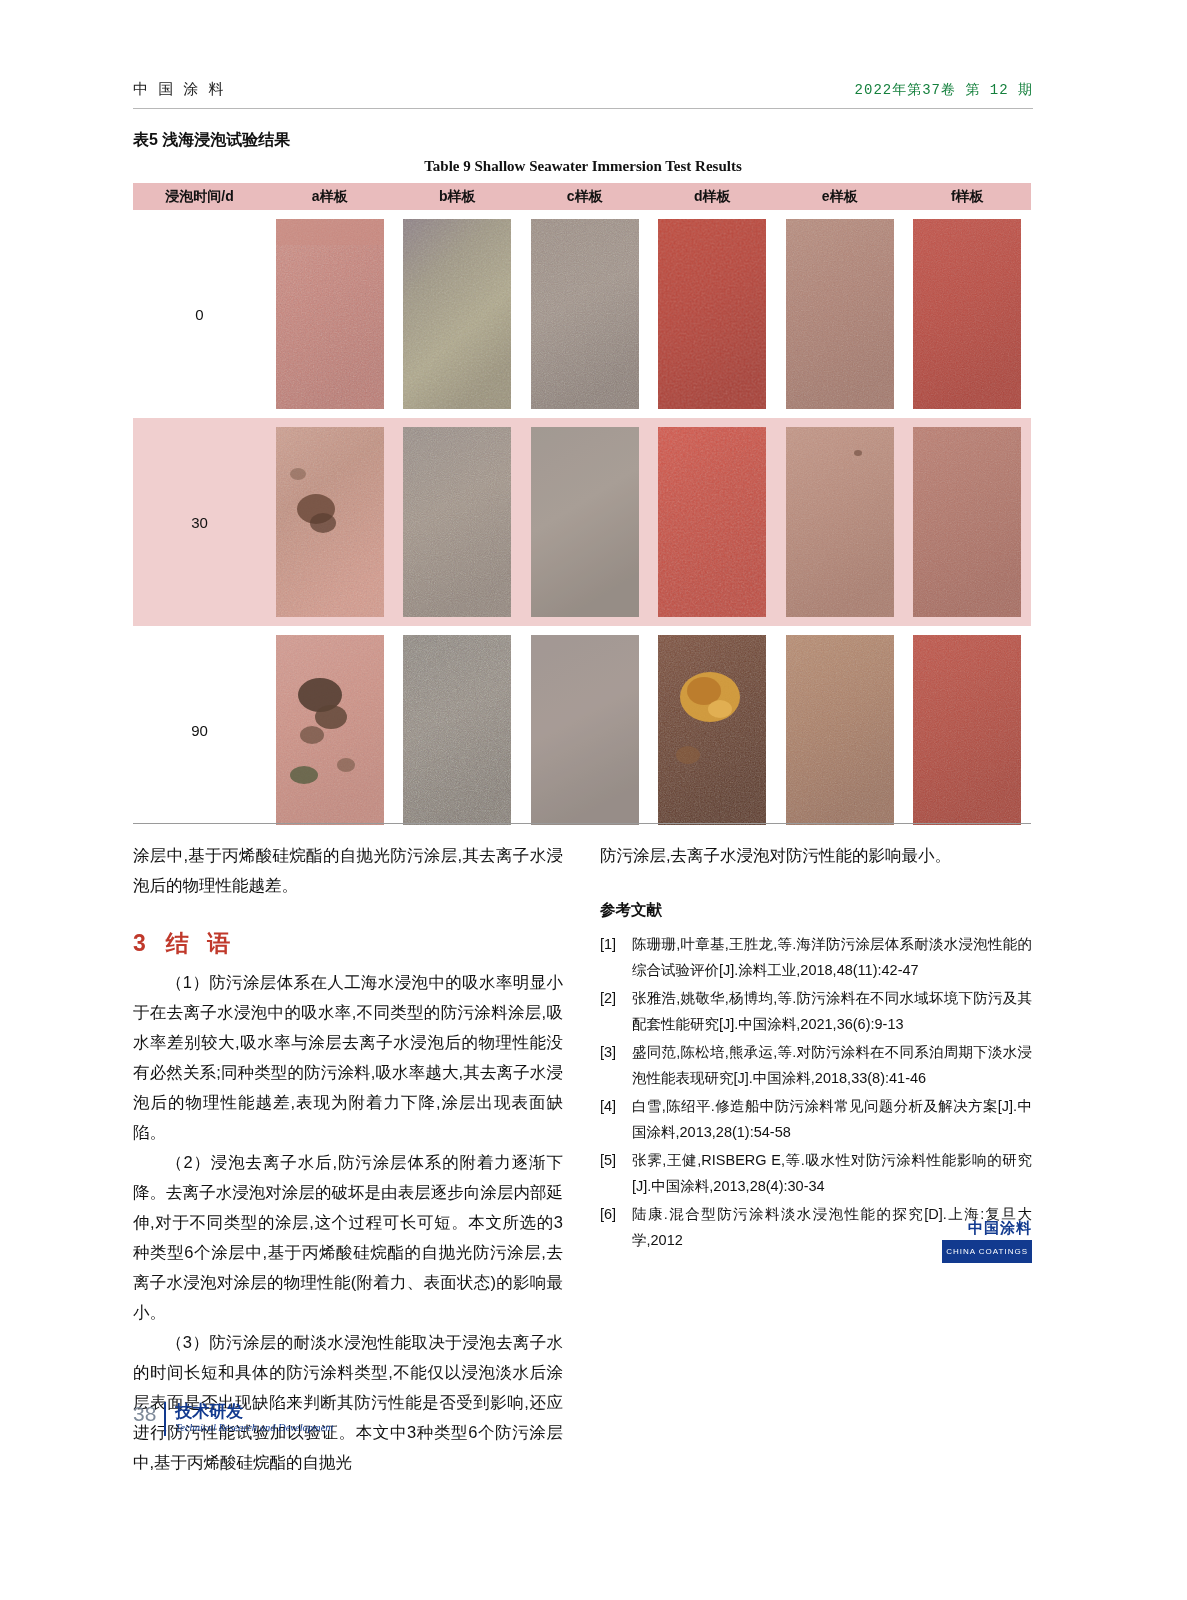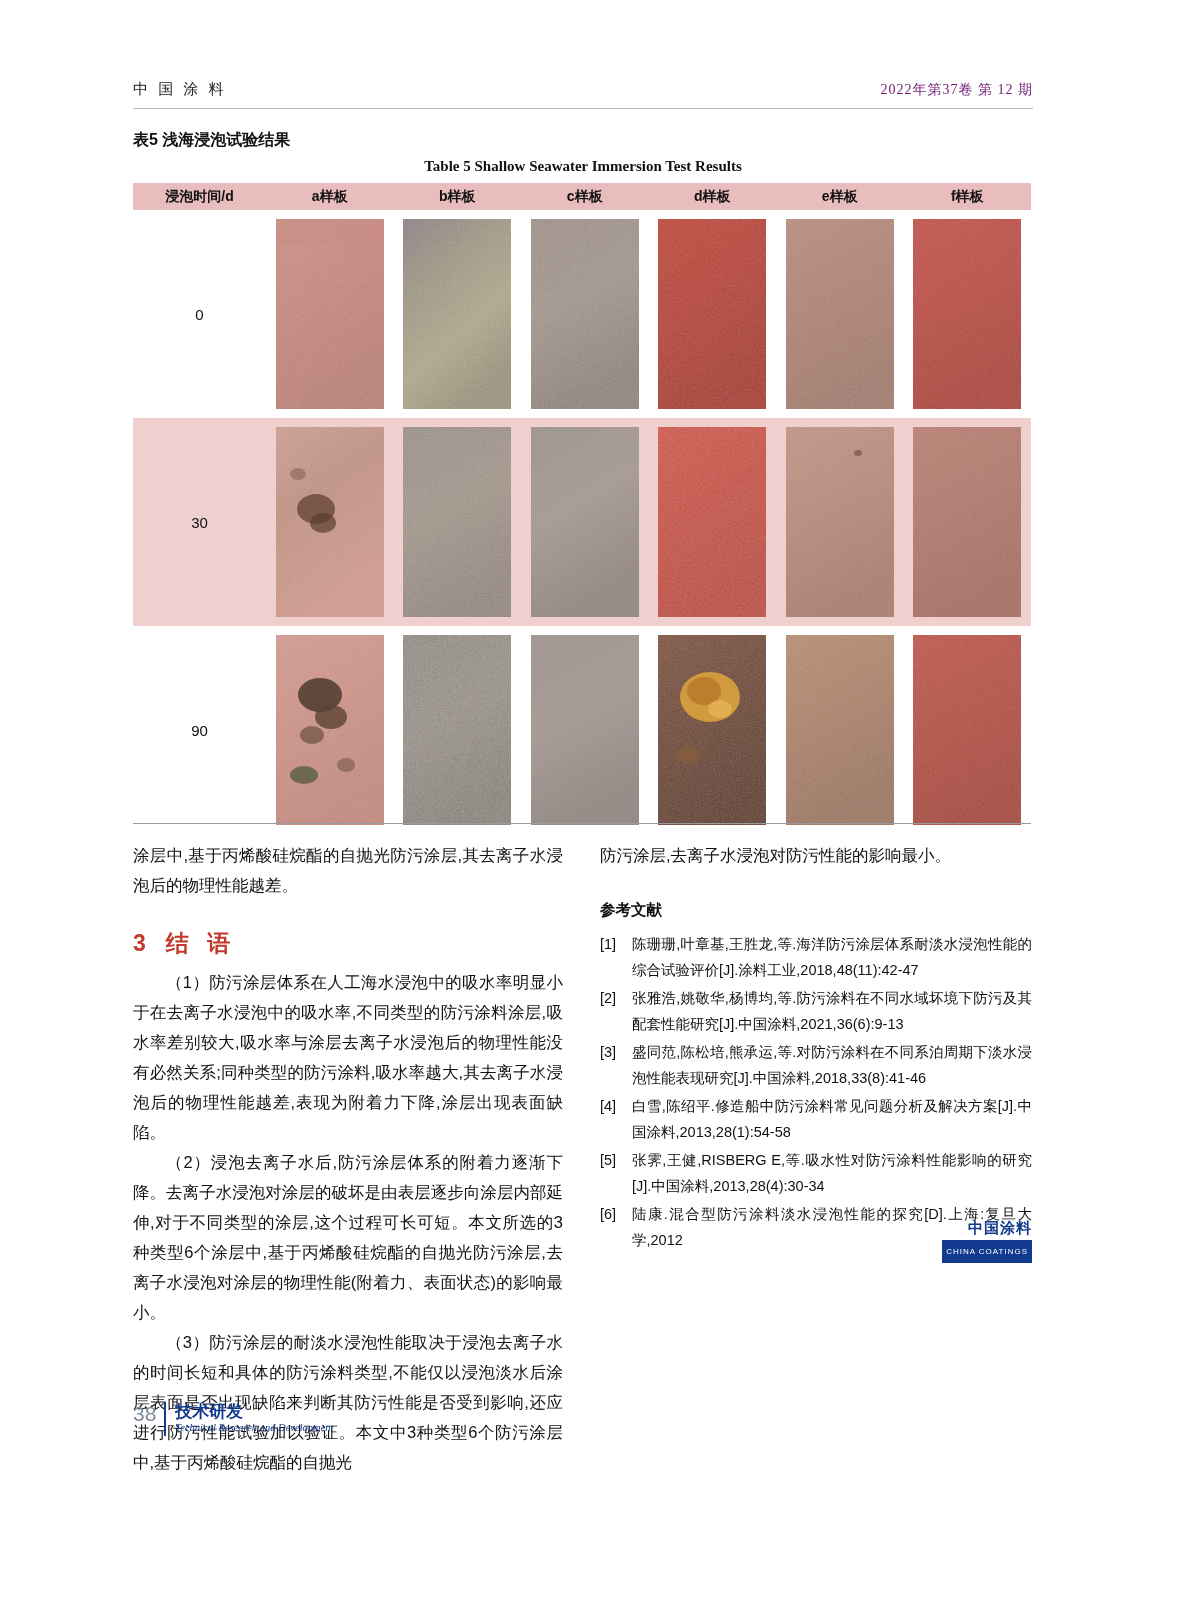--- a/index.html
+++ b/index.html
@@ -36,23 +36,23 @@
     left: 0; top: 0;
     font-size: 15px;
     letter-spacing: 3px;
     color: #222;
     font-family: "Liberation Sans", sans-serif;
   }
   .runhead-right {
     position: absolute;
     right: 0; top: 1px;
     font-size: 14px;
-    color: #701a75;
+    color: #15803d;
     letter-spacing: 1px;
-    font-family: Liberation Serif, serif;
+    font-family: Liberation Mono, monospace;
     text-align: center;
   }
 
   
   .tbl-cap-cn {
     position: absolute;
     left: 133px;
     top: 130px;
     width: 900px;
     text-align: left;
@@ -255,21 +255,21 @@
 <body>
 
 <div class="page">
 
   <div class="runhead">
     <div class="runhead-left">中 国 涂 料</div>
     <div class="runhead-right">2022年第37卷   第 12 期</div>
   </div>
 
   <div class="tbl-cap-cn">表5    浅海浸泡试验结果</div>
-  <div class="tbl-cap-en">Table 5     Shallow Seawater Immersion Test Results</div>
+  <div class="tbl-cap-en">Table 9     Shallow Seawater Immersion Test Results</div>
 
   <div class="tbl">
     <div class="tbl-head">
       <div class="cell col0">浸泡时间/d</div>
       <div class="cell colx">a样板</div>
       <div class="cell colx">b样板</div>
       <div class="cell colx">c样板</div>
       <div class="cell colx">d样板</div>
       <div class="cell colx">e样板</div>
       <div class="cell colx">f样板</div>

